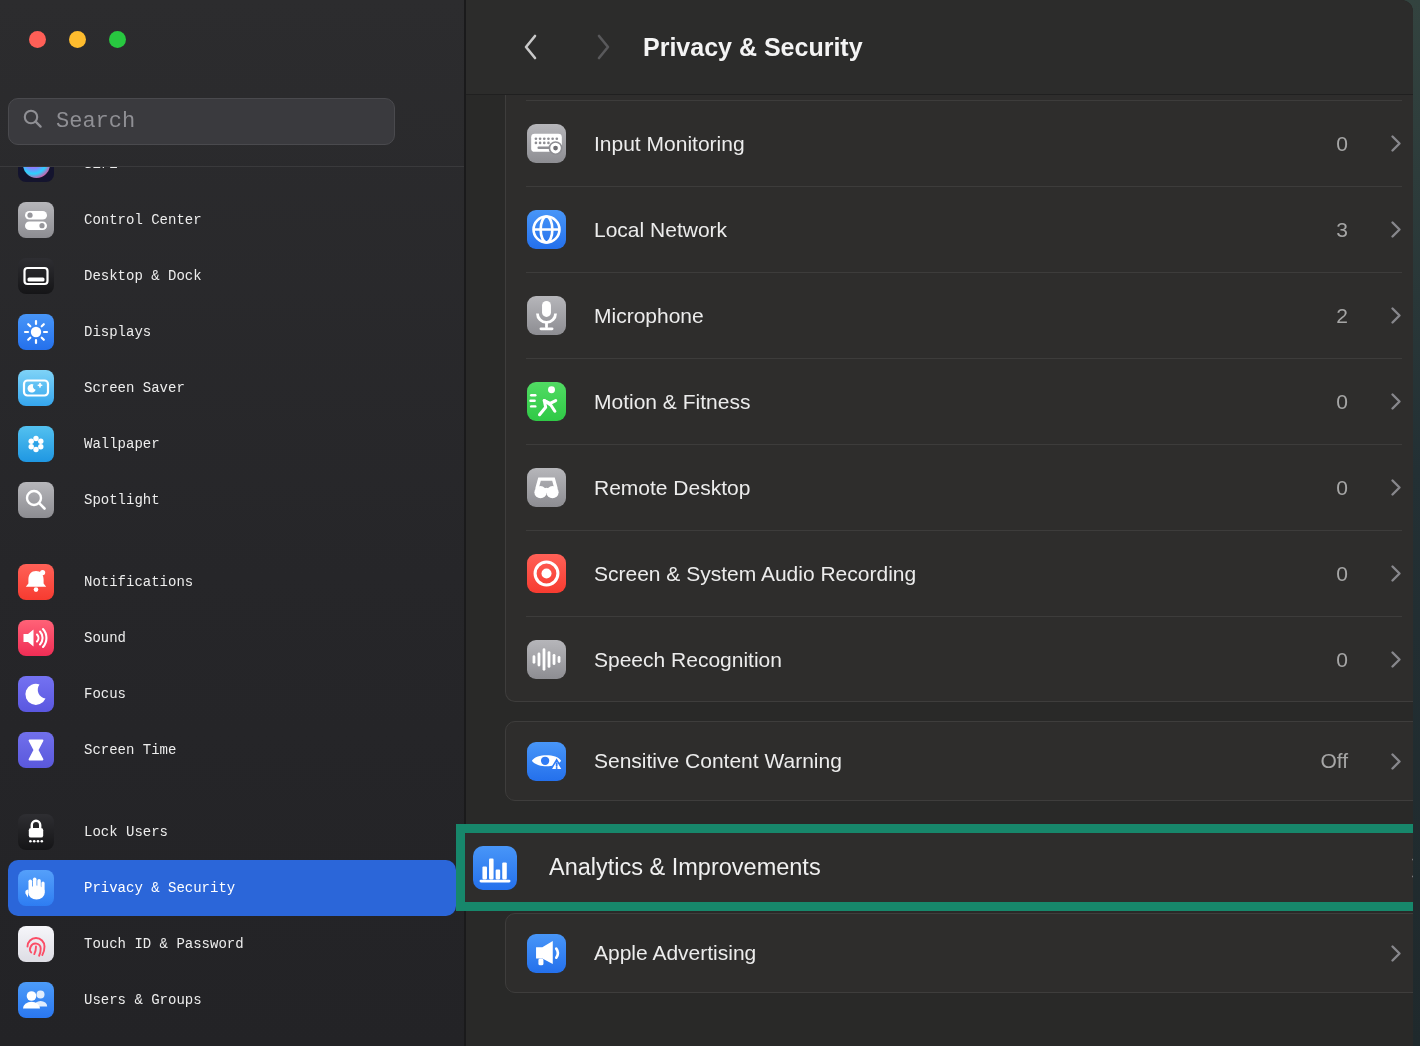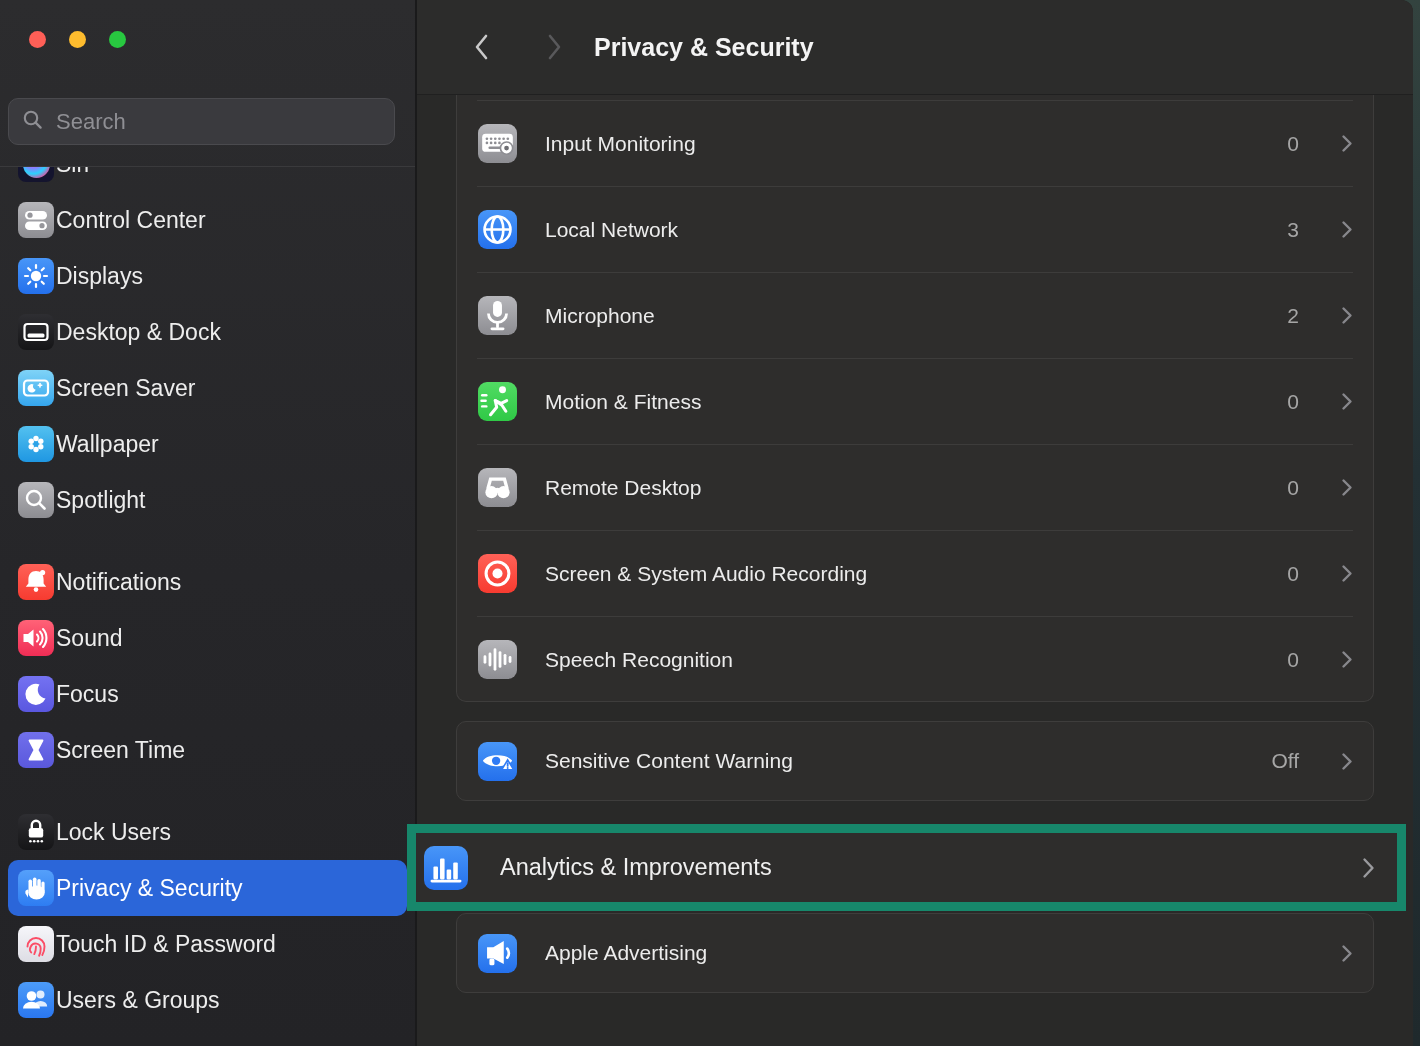--- a/index.html
+++ b/index.html
@@ -2,35 +2,35 @@
 <html><head>
 <meta charset="utf-8">
 <style>
   html,body{margin:0;padding:0;background:#111;}
   .screen{position:relative;width:1420px;height:1046px;overflow:hidden;
     font-family:"Liberation Sans","DejaVu Sans",sans-serif;
     background:linear-gradient(180deg,#33433f 0%,#233034 45%,#1f292c 100%);}
   .window{position:absolute;left:0;top:0;width:1413px;height:1046px;
     background:#292928;border-top-right-radius:12px;overflow:hidden;display:flex;}
   
-  .sidebar{position:relative;width:417px;height:100%;flex:none;
+  .sidebar{position:relative;width:466px;height:100%;flex:none;
     background:linear-gradient(180deg,#2c2c2e 0%,#262629 55%,#232326 100%);
-    border-right:2px solid #1a1a1b;box-sizing:border-box;}
+    border-right:2px solid #1a1a1b;box-sizing:border-box;font-family:Liberation Mono, monospace;}
   .traffic{position:absolute;top:31px;left:29px;display:flex;gap:23px;}
   .tl{width:17px;height:17px;border-radius:50%;}
   .search-box{position:absolute;top:98px;left:8px;width:387px;height:47px;
     background:#3a3a3e;border:1px solid #4a4a4e;border-radius:10px;
     display:flex;align-items:center;padding:0 12px;gap:9px;box-sizing:border-box;}
   .search-input{flex:1;background:transparent;border:none;outline:none;
     color:#d8d8d8;font-size:22px;font-family:inherit;min-width:0;}
   .search-input::placeholder{color:#8f8f94;}
   .side-list{position:absolute;top:166px;left:0;right:0;bottom:0;
     border-top:1px solid #3a3a3c;overflow:hidden;padding:0 8px;}
-  .side-item{height:56px;display:flex;align-items:center;gap:2px;
-    padding:0 10px;border-radius:10px;color:#ededed;font-size:23px;}
+  .side-item{height:56px;display:flex;align-items:center;gap:30px;
+    padding:0 10px;border-radius:10px;color:#ededed;font-size:14px;}
   .side-item.clipped{margin-top:-31px;}
   .side-item.selected{background:#2b66d9;color:#fff;}
   .sec-gap{height:26px;}
   .sicon{width:36px;height:36px;border-radius:8px;flex:none;
     display:flex;align-items:center;justify-content:center;}
   .slabel{white-space:nowrap;}
   
   .bg-gray{background:linear-gradient(180deg,#b6b6ba,#8d8d92);}
   .bg-blue{background:linear-gradient(180deg,#4896f8,#2470ec);}
   .bg-black{background:linear-gradient(180deg,#2e2e32,#151517);}
@@ -116,46 +116,46 @@
                 <rect x="7" y="9" width="22" height="8.5" rx="4.25" fill="#fff"></rect>
                 <circle cx="12" cy="13.2" r="2.6" fill="#96969b"></circle>
                 <rect x="7" y="19.5" width="22" height="8.5" rx="4.25" fill="#fff"></rect>
                 <circle cx="24" cy="23.7" r="2.6" fill="#96969b"></circle>
               </svg>
         </span>
         <span class="slabel">Control Center</span>
       </div>
 
       <div class="side-item">
+        <span class="sicon bg-black">
+          <svg width="36" height="36" viewBox="0 0 36 36">
+                <rect x="6.5" y="10" width="23" height="16" rx="3" fill="none" stroke="#fff" stroke-width="2.2"></rect>
+                <rect x="9.5" y="19.5" width="17" height="4" rx="1.5" fill="#fff"></rect>
+              </svg>
+        </span>
+        <span class="slabel">Desktop &amp; Dock</span>
+      </div>
+
+      <div class="side-item">
         <span class="sicon bg-blue">
           <svg width="36" height="36" viewBox="0 0 36 36">
                 <circle cx="18" cy="18" r="5.2" fill="#fff"></circle>
                 <g stroke="#fff" stroke-width="2.2" stroke-linecap="round">
                   <line x1="18" y1="7" x2="18" y2="10"></line>
                   <line x1="18" y1="26" x2="18" y2="29"></line>
                   <line x1="7" y1="18" x2="10" y2="18"></line>
                   <line x1="26" y1="18" x2="29" y2="18"></line>
                   <line x1="10.2" y1="10.2" x2="12.3" y2="12.3"></line>
                   <line x1="23.7" y1="23.7" x2="25.8" y2="25.8"></line>
                   <line x1="25.8" y1="10.2" x2="23.7" y2="12.3"></line>
                   <line x1="12.3" y1="23.7" x2="10.2" y2="25.8"></line>
                 </g>
               </svg>
         </span>
         <span class="slabel">Displays</span>
-      </div>
-
-      <div class="side-item">
-        <span class="sicon bg-black">
-          <svg width="36" height="36" viewBox="0 0 36 36">
-                <rect x="6.5" y="10" width="23" height="16" rx="3" fill="none" stroke="#fff" stroke-width="2.2"></rect>
-                <rect x="9.5" y="19.5" width="17" height="4" rx="1.5" fill="#fff"></rect>
-              </svg>
-        </span>
-        <span class="slabel">Desktop &amp; Dock</span>
       </div>
 
       <div class="side-item">
         <span class="sicon bg-lblue">
           <svg width="36" height="36" viewBox="0 0 36 36">
                 <rect x="6" y="10.5" width="24" height="15" rx="3.5" fill="none" stroke="#fff" stroke-width="2.2"></rect>
                 <path d="M15.5 14.5 a4.2 4.2 0 1 0 2.2 5.2 a3.4 3.4 0 0 1 -2.2 -5.2 z" fill="#fff"></path>
                 <g stroke="#fff" stroke-width="1.6" stroke-linecap="round">
                   <line x1="22" y1="13.6" x2="22" y2="17"></line>
                   <line x1="20.3" y1="15.3" x2="23.7" y2="15.3"></line>

